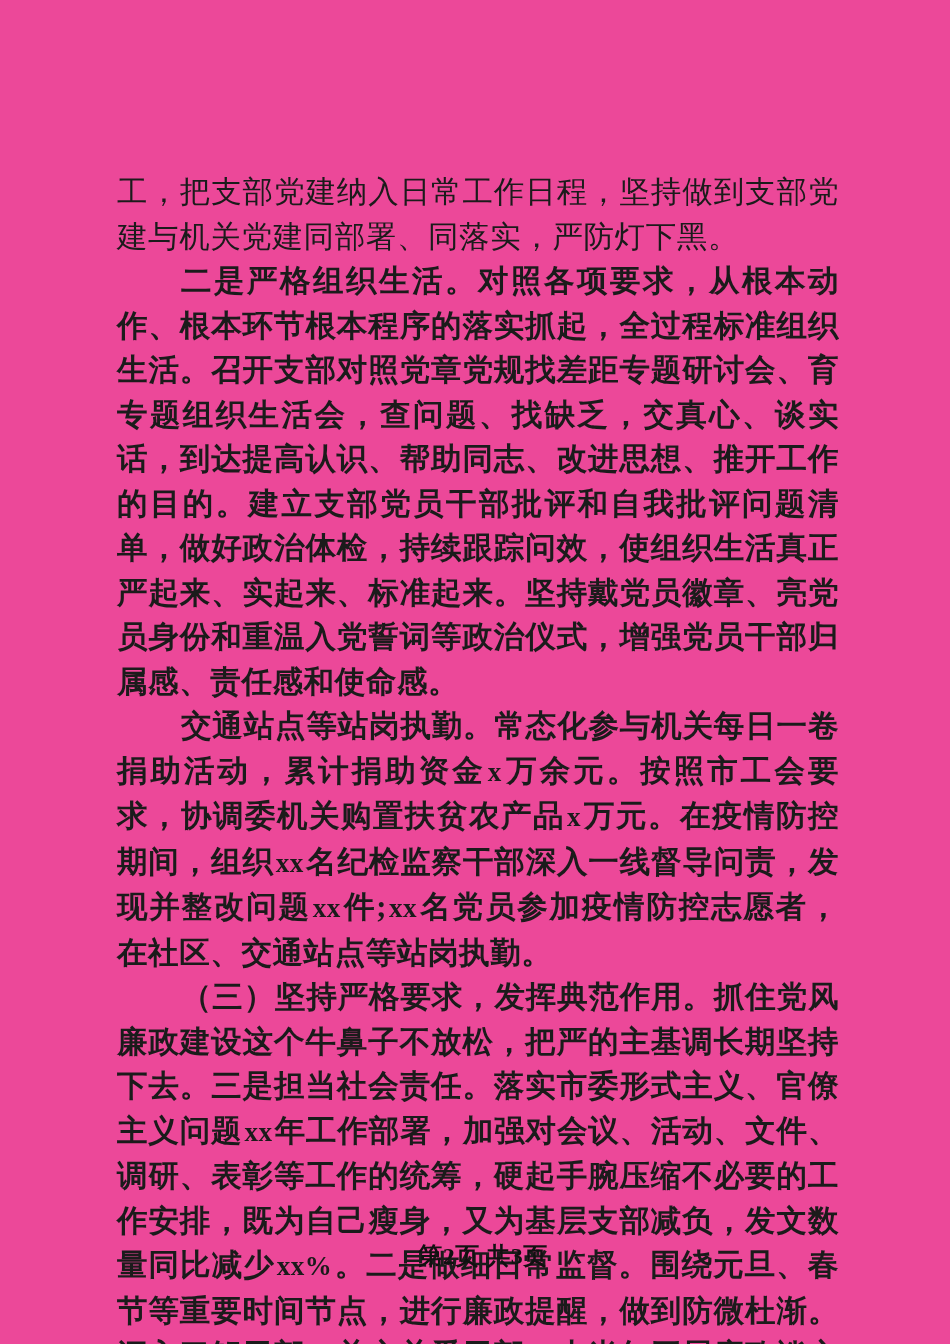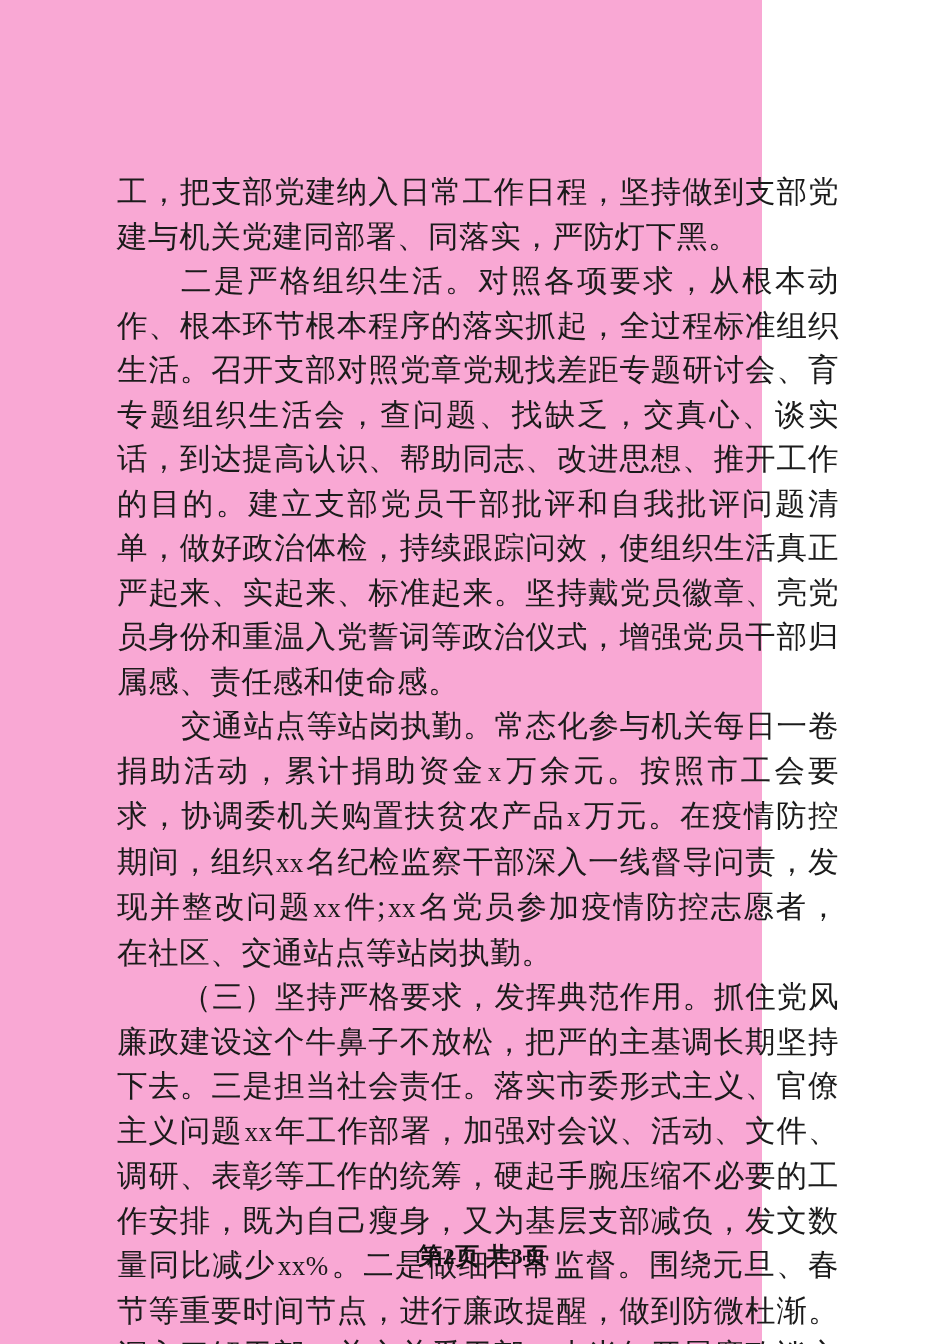--- a/index.html
+++ b/index.html
@@ -15,23 +15,23 @@
     font-family: "Liberation Serif", "DejaVu Serif", serif;
     color: #000000;
     overflow: hidden;
   }
 
   
   .page {
     position: absolute;
     left: 0;
     top: 0;
-    width: 762px;
+    width: 950px;
     height: 1344px;
-    background: #f9a8d4;
+    background: #ec4899;
   }
 
   
   .doc-body {
     position: absolute;
     left: 117px;
     top: 170px;
     width: 722px;
   }
 
@@ -43,20 +43,21 @@
     line-height: 44.5px;
     letter-spacing: 0.6px;
     text-align: justify;
     text-justify: inter-character;
     color: #1b1b1b;
     -webkit-font-smoothing: antialiased;
   }
 
   .para.indent {
     text-indent: 64px;
+    font-weight: bold;
   }
 
   
   .lat {
     font-family: "Liberation Serif", "DejaVu Serif", serif;
     font-size: 27px;
     letter-spacing: 0.5px;
     padding: 0 2px;
   }
 

